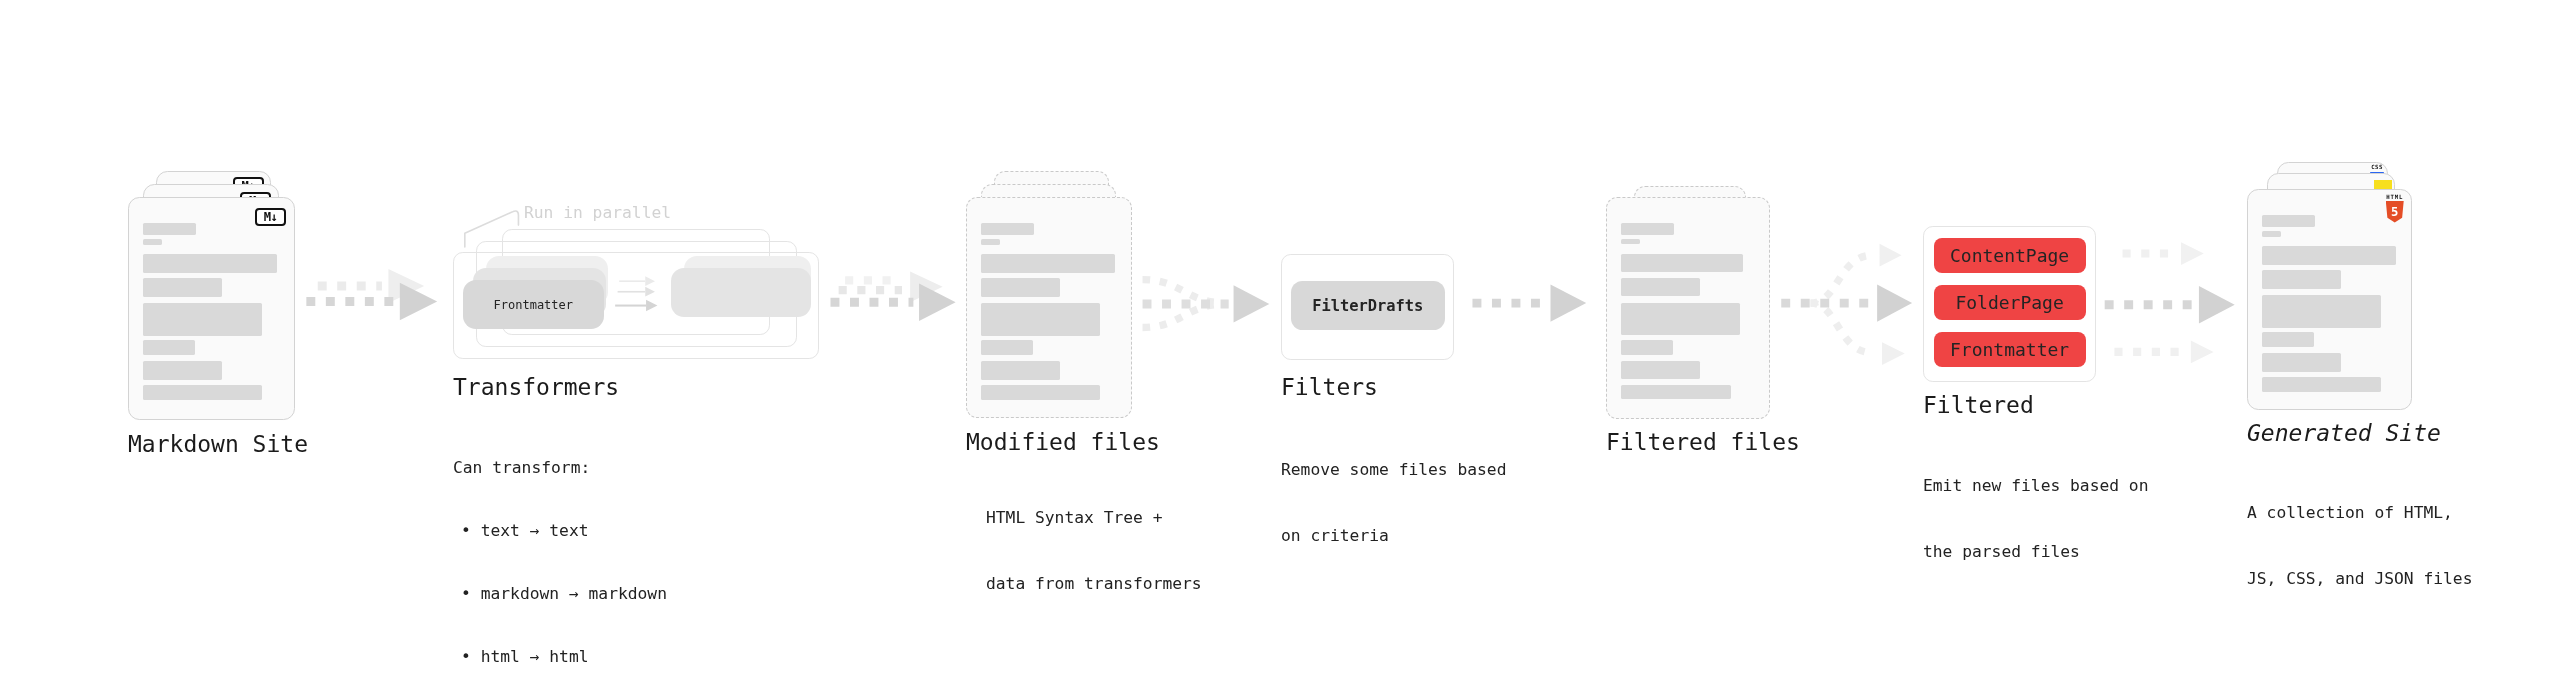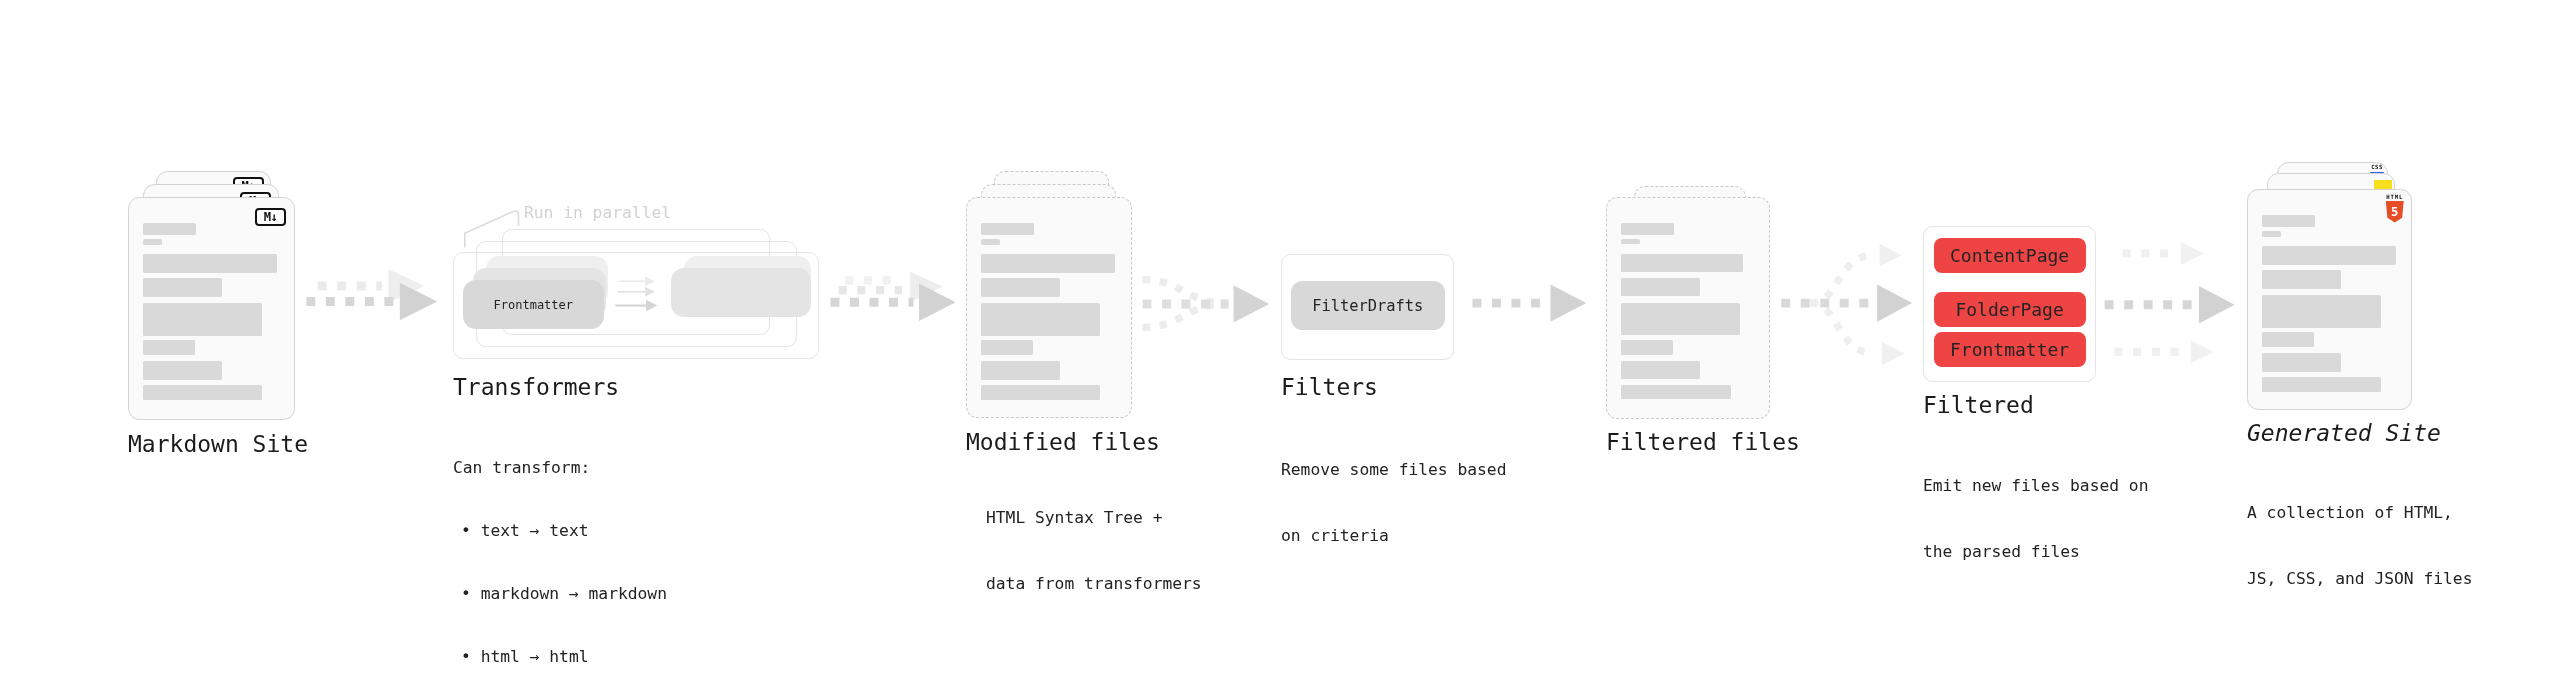--- a/index.html
+++ b/index.html
@@ -169,21 +169,21 @@
   </div>
 </div>
 <div class="title" style="left:966px;top:430px;">Modified files</div>
 <div class="desc" style="left:966px;top:463px;margin-left:20px;">
   <div>HTML Syntax Tree +</div>
   <div>data from transformers</div>
 </div>
 
 <div class="abs" style="left:1281px;top:254px;width:173px;height:106px;">
   <div class="obox" style="left:0;top:0;width:173px;height:106px;"></div>
-  <div class="pill" style="left:9.8px;top:27px;width:154px;height:49px;border-radius:11.4px;font-size:15.4px;">FilterDrafts</div>
+  <div class="pill" style="left:9.8px;top:27px;width:154px;height:49px;border-radius:11.4px;font-size:15.4px;font-weight:bold;">FilterDrafts</div>
 </div>
 <div class="title" style="left:1281px;top:375px;">Filters</div>
 <div class="desc" style="left:1281px;top:415px;">
   <div>Remove some files based</div>
   <div>on criteria</div>
 </div>
 
 <div class="abs" style="left:1606px;top:186px;width:171px;height:240px;">
   <div class="doc dashed" style="left:28px;top:0;width:112px;height:219px;"></div>
   <div class="doc dashed narrow" style="left:0;top:10.6px;width:164px;height:222px;">
@@ -195,21 +195,21 @@
     <div class="bar b6"></div>
     <div class="bar b7"></div>
     <div class="bar b8"></div>
   </div>
 </div>
 <div class="title" style="left:1606px;top:430px;">Filtered files</div>
 
 <div class="abs" style="left:1923px;top:226px;width:173px;height:156px;">
   <div class="obox" style="left:0;top:0;width:173px;height:156px;"></div>
   <div class="epill" style="top:12.2px;">ContentPage</div>
-  <div class="epill" style="top:66px;">FolderPage</div>
+  <div class="epill" style="top:59px;">FolderPage</div>
   <div class="epill" style="top:106px;">Frontmatter</div>
 </div>
 <div class="title" style="left:1923px;top:393px;">Filtered</div>
 <div class="desc" style="left:1923px;top:431px;">
   <div>Emit new files based on</div>
   <div>the parsed files</div>
 </div>
 
 <div class="abs" style="left:2247px;top:162px;width:171px;height:252px;">
   <div class="doc" style="left:30px;top:0;width:111px;height:219px;">

